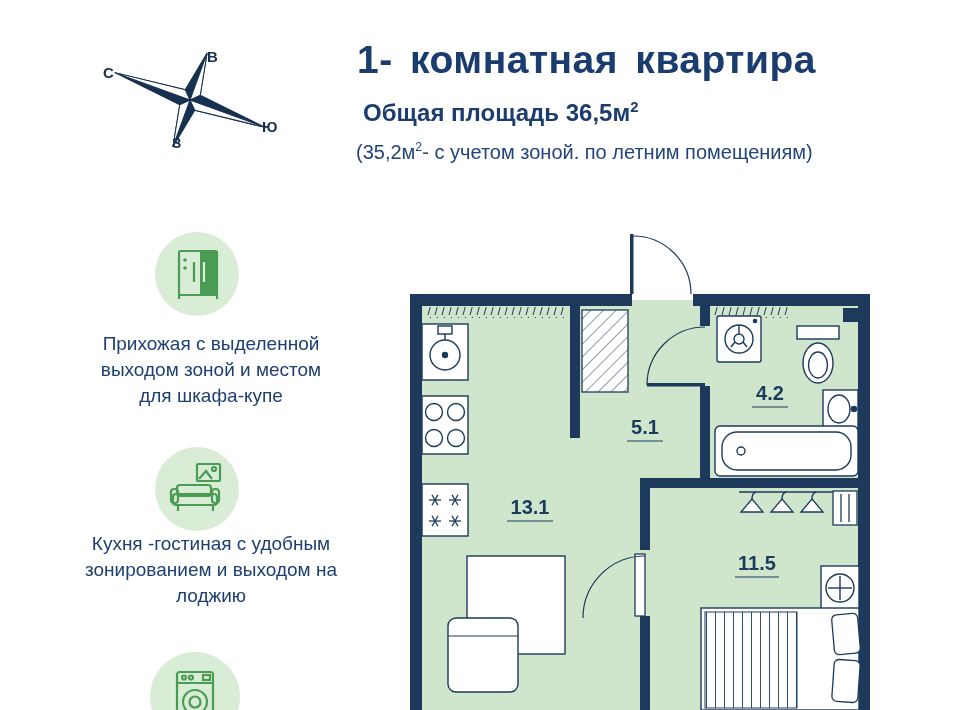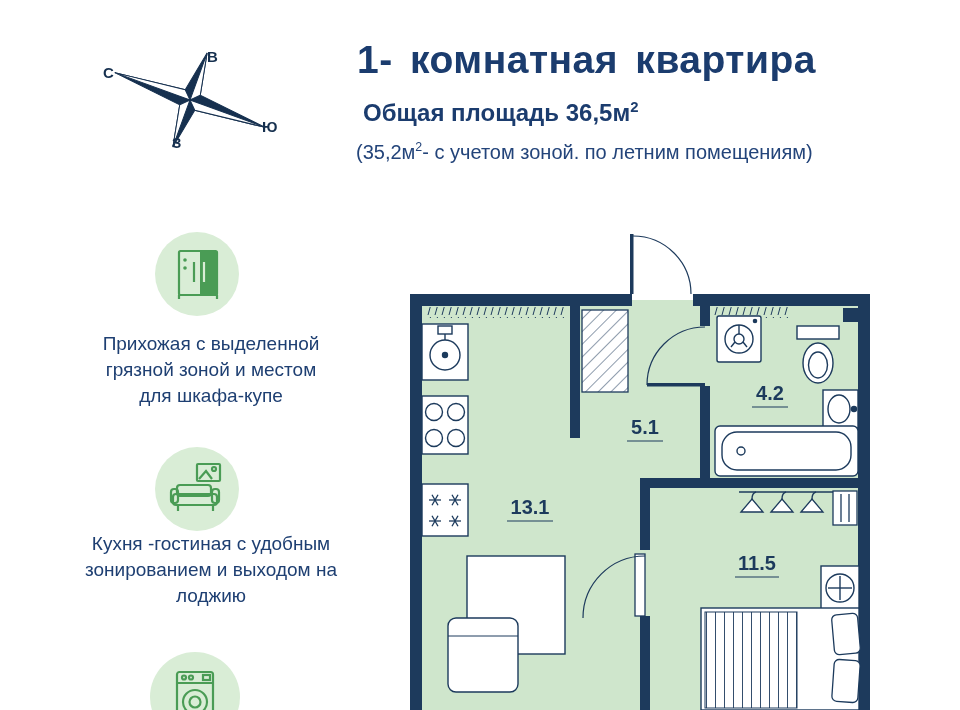--- a/index.html
+++ b/index.html
@@ -84,21 +84,21 @@
       <line x1="10" y1="49" x2="10" y2="53"></line>
       <line x1="48" y1="49" x2="48" y2="53"></line>
     </g>
     <rect x="31" y="5" width="17" height="44" fill="#4a9c55"></rect>
     <line x1="35" y1="16" x2="35" y2="36" stroke="#d9edd6" stroke-width="2.2"></line>
     <line x1="25" y1="16" x2="25" y2="36" stroke="#4a9c55" stroke-width="2.2"></line>
     <circle cx="16" cy="14" r="1.8" fill="#4a9c55"></circle>
     <circle cx="16" cy="22" r="1.8" fill="#4a9c55"></circle>
   </svg>
 </div>
-<div class="abs feature-text ft1">Прихожая с выделенной грязной зоной и местом для шкафа-купе</div>
+<div class="abs feature-text ft1">Прихожая с выделенной выходом зоной и местом для шкафа-купе</div>
 
 <div class="abs feature-circle fc2">
   <svg width="56" height="56" viewBox="0 0 56 56">
     <g stroke="#4a9c55" stroke-width="2.2" fill="none">
       <rect x="28" y="3" width="23" height="17" rx="1"></rect>
       <path d="M30,18 L37,10 L43,18"></path>
       <circle cx="45" cy="8" r="2"></circle>
       <rect x="8" y="24" width="34" height="11" rx="3"></rect>
       <rect x="4" y="33" width="44" height="11" rx="3"></rect>
       <rect x="2" y="28" width="7" height="14" rx="3"></rect>

